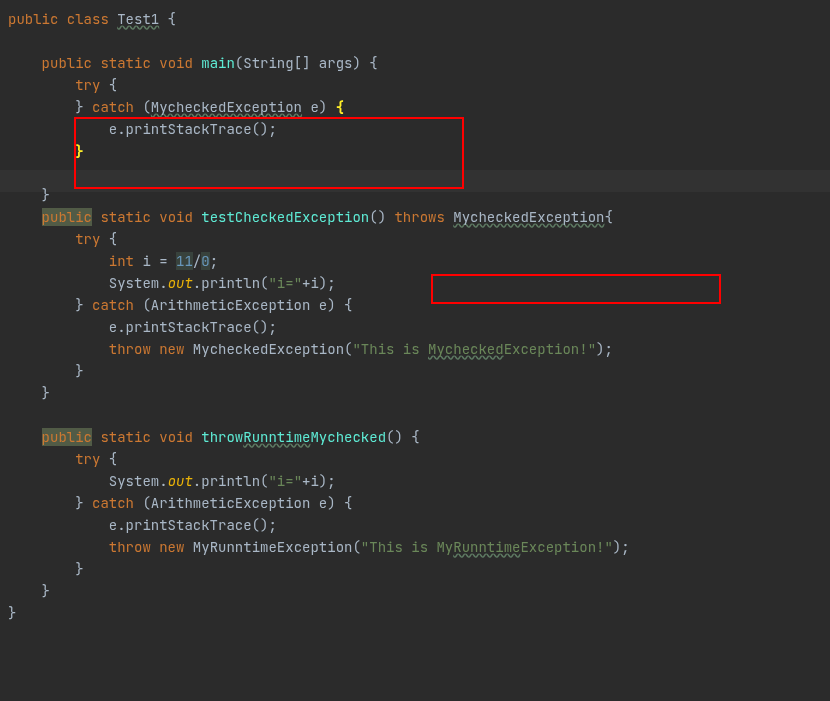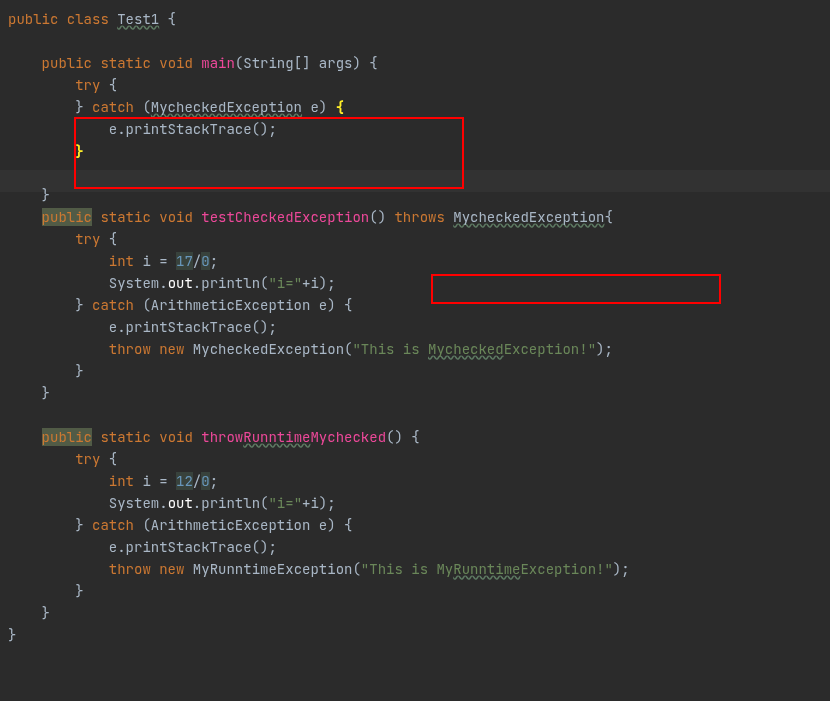--- a/index.html
+++ b/index.html
@@ -17,24 +17,24 @@
   .editor {
     padding: 8px 0 0 8px;
     position: relative;
   }
   .line { white-space: pre; height: 22px; display: flex; align-items: flex-start; }
   .caret-line { background: #323232; position: absolute; left: 0; right: 0; height: 22px; z-index: 0; }
   .line > span { position: relative; z-index: 1; }
 
   .kw { color: #cc7832; }        
   .kw-hl { color: #cc7832; background: #515b46; }
-  .fn { color: #ec4899; }        
+  .fn { color: #5eead4; }        
   .str { color: #6a8759; }       
   .num-hl { color: #6897bb; background: #38423c; }
-  .static { color: #ffffff; }
+  .static { color: #eab308; font-style: italic; }
   .typo { text-decoration: underline wavy #5e7b63; text-decoration-skip-ink: none; }
   .ident { color: #a9b7c6; }
   .br-match { color: #ffef28; font-weight: bold; }
   .punct { color: #a9b7c6; }
 
   .red-box {
     position: absolute;
     border: 2px solid #ff0000;
     z-index: 3;
     pointer-events: none;
@@ -51,31 +51,30 @@
   <div class="line"><span></span></div>
   <div class="line"><span><span>    </span><span class="kw">public</span><span> </span><span class="kw">static</span><span> </span><span class="kw">void</span><span> </span><span class="fn">main</span><span class="punct">(String[] args) {</span></span></div>
   <div class="line"><span><span>        </span><span class="kw">try</span><span class="punct"> {</span></span></div>
   <div class="line"><span><span>        } </span><span class="kw">catch</span><span class="punct"> (</span><span class="ident typo">MycheckedException</span><span class="punct"> e) </span><span class="br-match">{</span></span></div>
   <div class="line"><span><span>            </span><span class="ident">e.printStackTrace();</span></span></div>
   <div class="line"><span><span>        </span><span class="br-match">}</span></span></div>
   <div class="line"><span></span></div>
   <div class="line"><span><span>    </span><span class="punct">}</span></span></div>
   <div class="line"><span><span>    </span><span class="kw-hl">public</span><span> </span><span class="kw">static</span><span> </span><span class="kw">void</span><span> </span><span class="fn">testCheckedException</span><span class="punct">() </span><span class="kw">throws</span><span> </span><span class="ident typo">MycheckedException</span><span class="punct">{</span></span></div>
   <div class="line"><span><span>        </span><span class="kw">try</span><span class="punct"> {</span></span></div>
-  <div class="line"><span><span>            </span><span class="kw">int</span><span> </span><span class="ident">i = </span><span class="num-hl">17</span><span class="ident">/</span><span class="num-hl">0</span><span class="punct">;</span></span></div>
+  <div class="line"><span><span>            </span><span class="kw">int</span><span> </span><span class="ident">i = </span><span class="num-hl">11</span><span class="ident">/</span><span class="num-hl">0</span><span class="punct">;</span></span></div>
   <div class="line"><span><span>            </span><span class="ident">System.</span><span class="static">out</span><span class="ident">.println(</span><span class="str">"i="</span><span class="ident">+i);</span></span></div>
   <div class="line"><span><span>        } </span><span class="kw">catch</span><span class="punct"> (ArithmeticException e) {</span></span></div>
   <div class="line"><span><span>            </span><span class="ident">e.printStackTrace();</span></span></div>
   <div class="line"><span><span>            </span><span class="kw">throw new</span><span> </span><span class="ident">MycheckedException(</span><span class="str">"This is </span><span class="str typo">Mychecked</span><span class="str">Exception!"</span><span class="punct">);</span></span></div>
   <div class="line"><span><span>        </span><span class="punct">}</span></span></div>
   <div class="line"><span><span>    </span><span class="punct">}</span></span></div>
   <div class="line"><span></span></div>
   <div class="line"><span><span>    </span><span class="kw-hl">public</span><span> </span><span class="kw">static</span><span> </span><span class="kw">void</span><span> </span><span class="fn">throw</span><span class="fn typo">Runntime</span><span class="fn">Mychecked</span><span class="punct">() {</span></span></div>
   <div class="line"><span><span>        </span><span class="kw">try</span><span class="punct"> {</span></span></div>
-  <div class="line"><span><span>            </span><span class="kw">int</span><span> </span><span class="ident">i = </span><span class="num-hl">12</span><span class="ident">/</span><span class="num-hl">0</span><span class="punct">;</span></span></div>
   <div class="line"><span><span>            </span><span class="ident">System.</span><span class="static">out</span><span class="ident">.println(</span><span class="str">"i="</span><span class="ident">+i);</span></span></div>
   <div class="line"><span><span>        } </span><span class="kw">catch</span><span class="punct"> (ArithmeticException e) {</span></span></div>
   <div class="line"><span><span>            </span><span class="ident">e.printStackTrace();</span></span></div>
   <div class="line"><span><span>            </span><span class="kw">throw new</span><span> </span><span class="ident">MyRunntimeException(</span><span class="str">"This is My</span><span class="str typo">Runntime</span><span class="str">Exception!"</span><span class="punct">);</span></span></div>
   <div class="line"><span><span>        </span><span class="punct">}</span></span></div>
   <div class="line"><span><span>    </span><span class="punct">}</span></span></div>
   <div class="line"><span><span class="punct">}</span></span></div>
 
   <div class="red-box" style="top:117px;left:74px;width:390px;height:72px"></div>
   <div class="red-box" style="top:274px;left:431px;width:290px;height:30px"></div>

